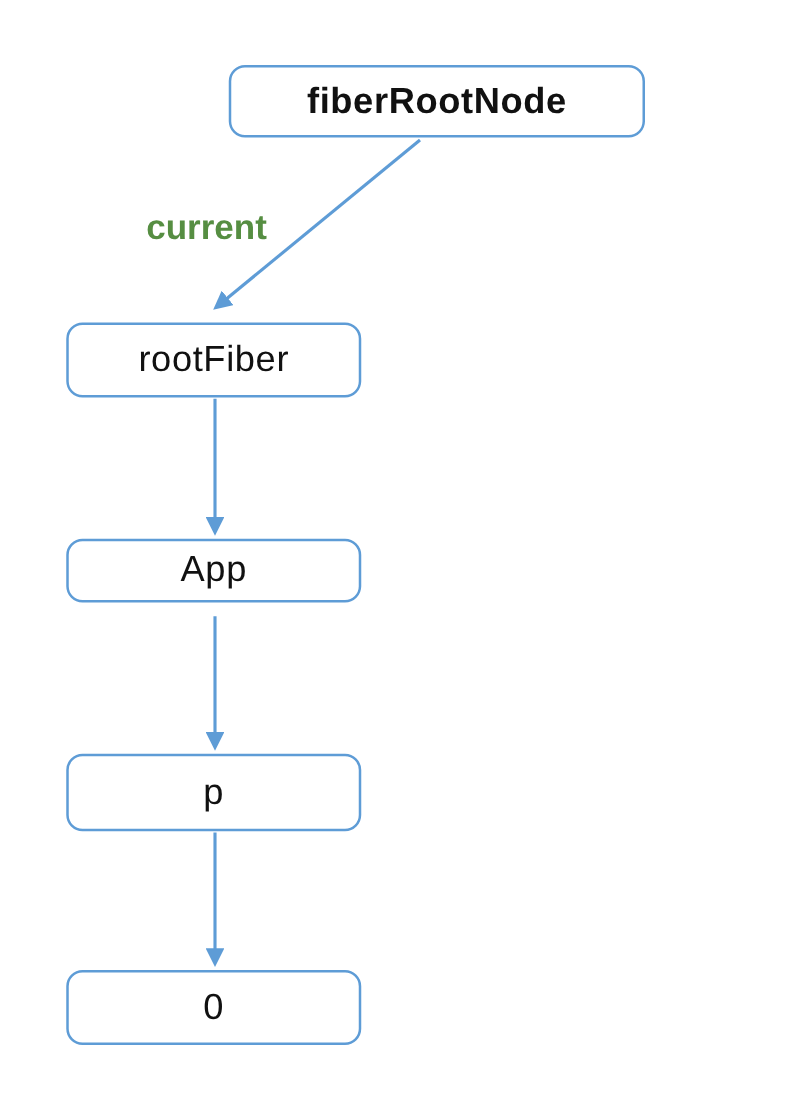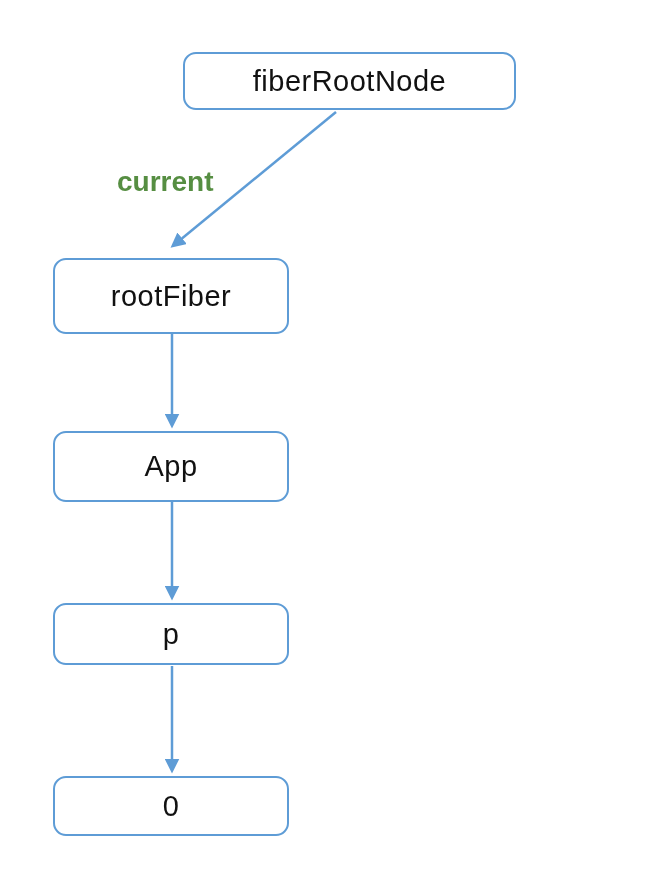--- a/index.html
+++ b/index.html
@@ -38,23 +38,23 @@
     background: var(--bg);
     border: 2.5px solid var(--node-border);
     border-radius: 13px;
     display: flex;
     align-items: center;
     justify-content: center;
     font-size: 29px;
     color: var(--node-text);
     letter-spacing: 0.5px;
   }
-  .node-fiberrootnode { left: 183px; top: 52px;  width: 333px; height: 58px; }
-  .node-rootfiber     { left: 53px;  top: 258px; width: 236px; height: 76px; }
-  .node-app           { left: 53px;  top: 431px; width: 236px; height: 71px; }
+  .node-fiberrootnode { left: 183px; top: 52px;  width: 333px; height: 58px; font-weight: bold; }
+  .node-rootfiber     { left: 53px;  top: 258px; width: 236px; height: 60px; }
+  .node-app           { left: 53px;  top: 431px; width: 236px; height: 51px; }
   .node-p             { left: 53px;  top: 603px; width: 236px; height: 62px; }
   .node-0             { left: 53px;  top: 776px; width: 236px; height: 60px; }
   .edge-label-current {
     position: absolute;
     left: 117px; top: 166px;
     font-size: 28px;
     color: var(--edge-label);
     font-weight: bold;
   }
 </style>

